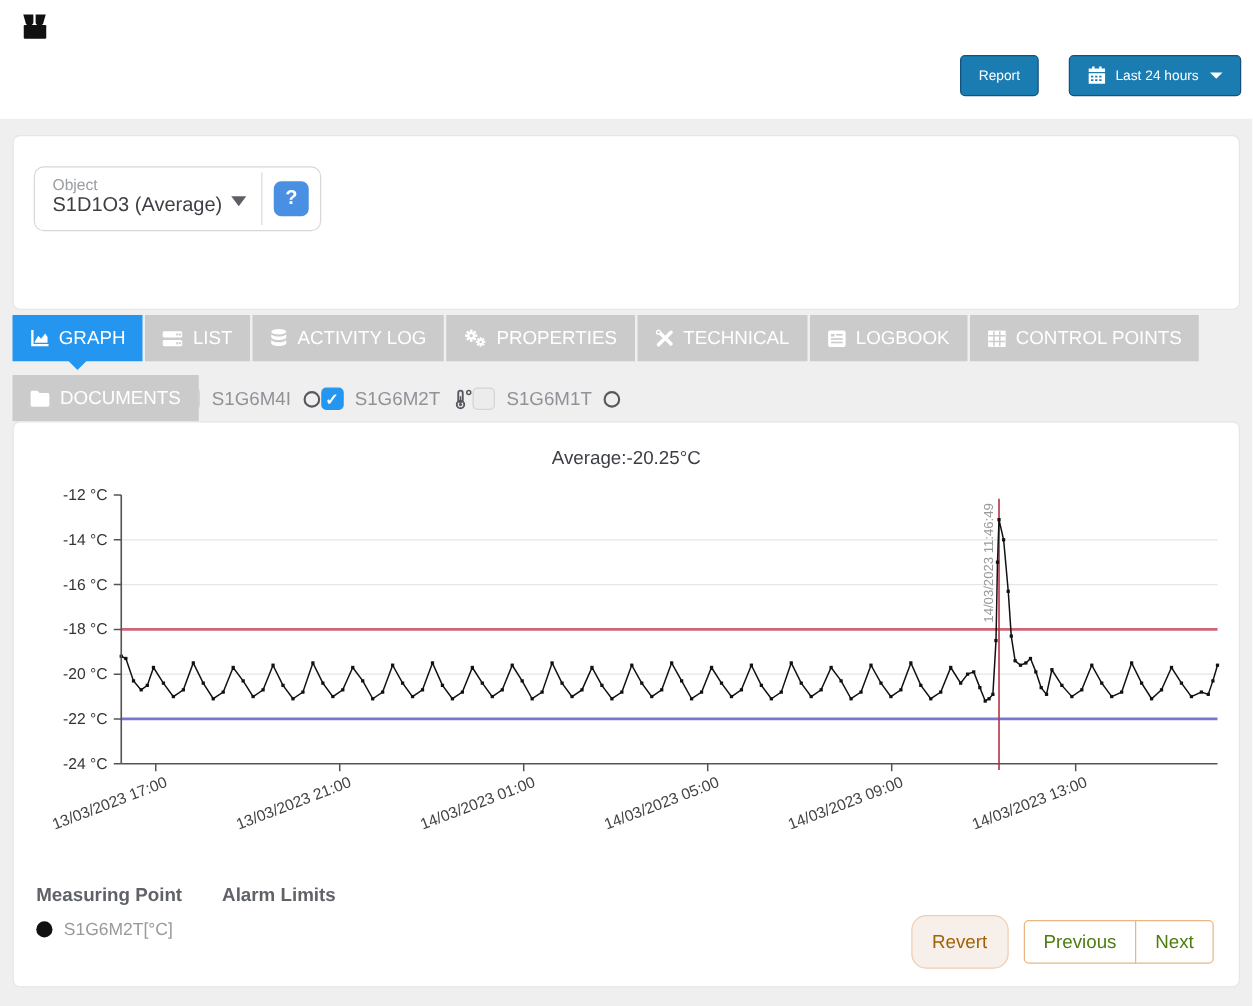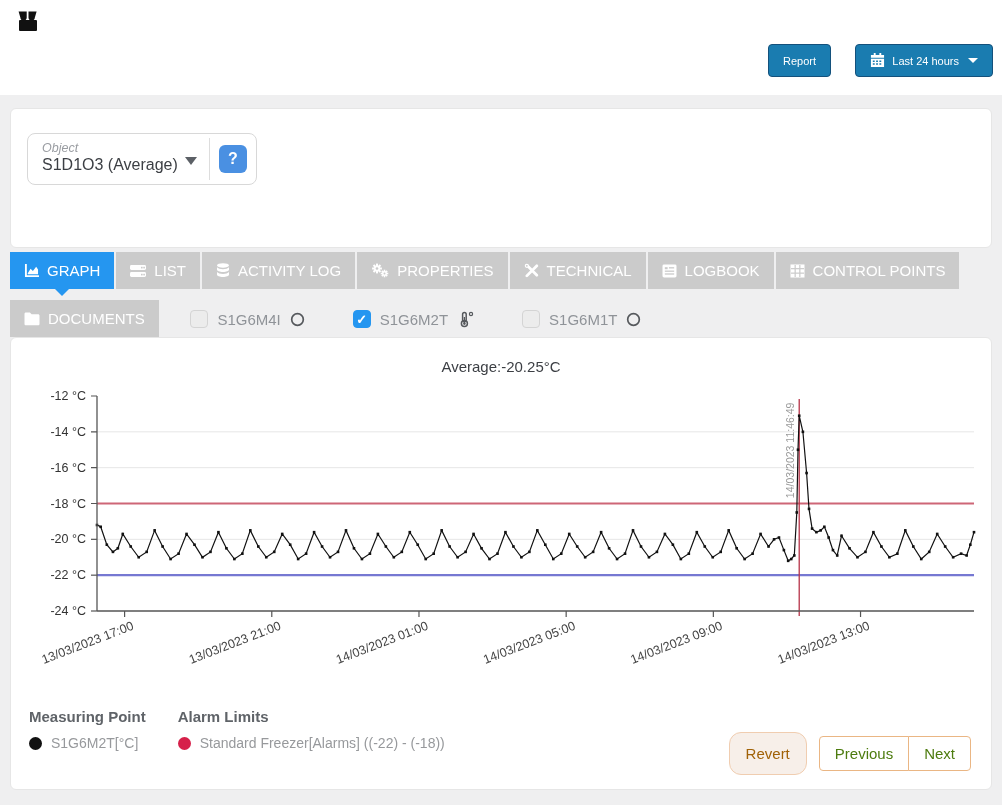--- a/index.html
+++ b/index.html
@@ -17,29 +17,29 @@
   .hdr-btn.period { right:9px; }
   .caret-down { width:0; height:0; border-left:5px solid transparent; border-right:5px solid transparent;
     border-top:5px solid #fff; display:inline-block; margin-left:2px; }
 
   
   .panel { position:absolute; background:#fff; border:1px solid #e6e6e6; border-radius:6px; }
   .filter-panel { left:10px; top:108px; width:982px; height:140px; }
   .select-group { position:absolute; left:16px; top:24px; height:52px; display:flex; align-items:stretch;
     border:1px solid #d8d8d8; border-radius:8px; }
   .select-main { position:relative; width:181px; padding:7px 30px 0 14px; cursor:pointer; }
-  .select-label { font-size:12.5px; color:#9a9da2;font-style:italic; }
+  .select-label { font-size:12.5px; color:#9a9da2; }
   .select-value { font-size:16px; color:#3c3f44; margin-top:1px; white-space:nowrap; }
   .select-caret { position:absolute; right:12px; top:23px; width:0; height:0;
     border-left:6px solid transparent; border-right:6px solid transparent; border-top:8px solid #5c6066; }
   .select-divider { width:1px; background:#ddd; margin:4px 0; }
   .help-btn { width:28px; height:28px; margin:11px 9px; background:#4a90e2; border-radius:6px; color:#fff;
     font-size:16px; font-weight:bold; display:flex; align-items:center; justify-content:center; cursor:pointer; }
 
-  .cb-row { position:absolute; left:16px; top:201px; display:flex; gap:48px; align-items:center; }
+  .cb-row { position:absolute; left:16px; top:201px; display:flex; align-items:center; }
   .cb-item { display:flex; align-items:center; gap:9px; cursor:pointer; min-width:110px; }
   .cb-box { width:18px; height:18px; border-radius:4px; background:#ececec; border:1px solid #d4d4d4;
     display:flex; align-items:center; justify-content:center; }
   .cb-box.checked { background:#2596f0; border-color:#2596f0; }
   .cb-check { color:#fff; font-size:13px; font-weight:bold; line-height:1; display:none; }
   .cb-box.checked .cb-check { display:block; }
   .cb-label { font-size:15px; color:#8f9398; }
   .mp-icon { display:flex; align-items:center; color:#55585c; }
 
   
@@ -431,24 +431,20 @@
     <div class="legend">
       <div class="legend-col">
         <div class="legend-hdr">Measuring Point</div>
         <div class="legend-item">
           <span class="legend-dot" id="dot-series" style="background: rgb(17, 17, 17);"></span>
           <span>S1G6M2T[°C]</span>
         </div>
       </div>
       <div class="legend-col">
         <div class="legend-hdr">Alarm Limits</div>
-        <div class="legend-item">
-          <span class="legend-dot" id="dot-alarm" style="background: rgb(214, 32, 74);"></span>
-          <span>Standard Freezer[Alarms] ((-22) - (-18))</span>
-        </div>
       </div>
     </div>
 
     <div class="footer-btns">
       <button class="btn-revert">Revert</button>
       <button class="btn-nav btn-prev">Previous</button>
       <button class="btn-nav btn-next">Next</button>
     </div>
   </div>
 </div>

